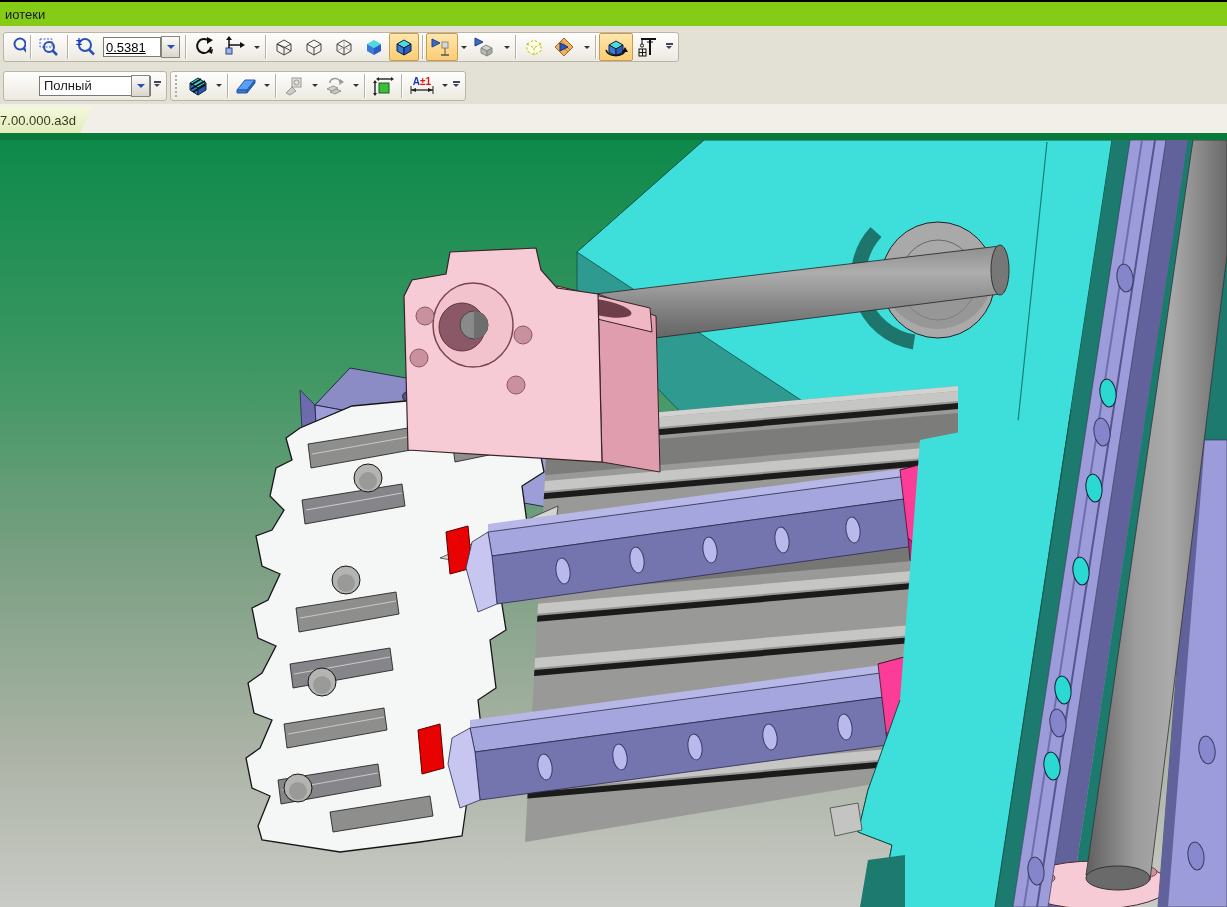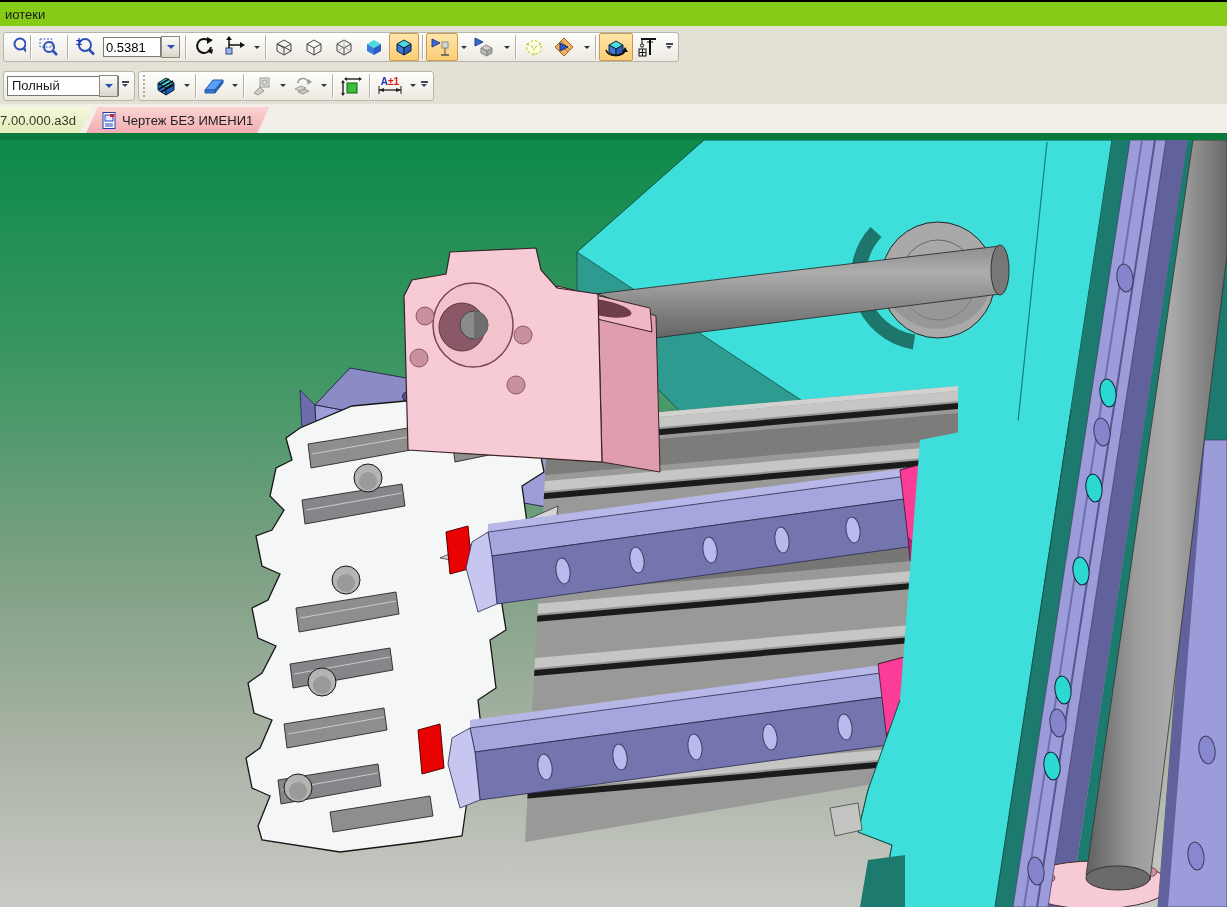--- a/index.html
+++ b/index.html
@@ -15,26 +15,26 @@
          border:1px solid #B9B5A8;border-radius:3px;padding:1px 3px;margin-left:3px;height:30px;box-sizing:border-box;}
   .grip{width:3px;height:22px;border-left:2px dotted #B0AC9E;margin:0 3px 0 1px;}
   .btn{width:28px;height:26px;display:flex;align-items:center;justify-content:center;
        border:1px solid transparent;border-radius:2px;position:relative;}
   .btn.active{background:linear-gradient(#FEE6AC,#FBCD74);border:1px solid #C89B4E;}
   .dd{width:11px;height:26px;display:flex;align-items:center;justify-content:center;}
   .dd::after{content:"";border:3.5px solid transparent;border-top-color:#333;margin-top:3px;}
   .sep{width:1px;height:24px;background:#B5B1A4;margin:0 3px;box-shadow:1px 0 0 #fff;}
   .scalebox{display:flex;align-items:center;margin:0 2px;}
   .scaleinput{width:52px;height:18px;border:1px solid #7A7A72;font-size:13px;
-              font-family:"Liberation Sans",sans-serif;padding:0 2px;}
+              font-family:"Liberation Sans",sans-serif;padding:0 2px;text-decoration:underline;}
   .combobtn{width:17px;height:20px;background:linear-gradient(#FBFBFA,#D9D6CC);
             border:1px solid #8A877C;display:flex;align-items:center;justify-content:center;}
   .combobtn::after{content:"";border:4px solid transparent;border-top-color:#2A50B8;margin-top:4px;}
   .viewcombo{display:flex;align-items:center;background:#fff;border:1px solid #7A7A72;
-             width:112px;height:20px;justify-content:space-between;padding-left:4px;box-sizing:border-box;}
+             width:112px;height:20px;justify-content:space-between;padding-left:4px;box-sizing:border-box;margin-left:32px;}
   .ovf{width:12px;height:26px;display:flex;flex-direction:column;align-items:center;justify-content:center;gap:1px;}
   .ovf i{display:block;width:7px;height:2px;background:#445;}
   .ovf::after{content:"";border:3.5px solid transparent;border-top-color:#445;}
   .pm{position:absolute;left:4px;top:1px;color:#1838B8;font-weight:bold;font-size:11px;}
   .tolA{color:#1838B8;font-weight:bold;font-size:10px;line-height:9px;}
   .tolPM{color:#D81818;font-weight:bold;font-size:10px;line-height:9px;}
   .tabs{height:29px;background:#F2EFE8;display:flex;align-items:flex-end;padding-left:0;}
   .tab{height:26px;display:flex;align-items:center;gap:5px;padding:0 16px;
        clip-path:polygon(12px 0,100% 0,calc(100% - 12px) 100%,0 100%);
        font-size:13px;white-space:nowrap;}
@@ -272,30 +272,20 @@
     <div class="dd"></div>
     <div class="ovf">
         <i></i>
       </div>
   </div>
 </div>
 
 <div class="tabs">
   <div class="tab tab1">
     <span>Т.7.00.000.a3d</span>
-  </div>
-  <div class="tab tab2">
-    <svg width="15" height="17">
-      <rect x="1" y="0.5" width="12" height="16" fill="#fff" stroke="#2040B0"></rect>
-      <rect x="3" y="3" width="8" height="6" fill="#E8ECFF" stroke="#2040B0"></rect>
-      <rect x="8" y="2" width="4" height="3" fill="#D82020"></rect>
-      <line x1="3" y1="12" x2="11" y2="12" stroke="#2040B0"></line>
-      <line x1="3" y1="14" x2="11" y2="14" stroke="#2040B0"></line>
-    </svg>
-    <span>Чертеж БЕЗ ИМЕНИ1</span>
   </div>
 </div>
 <div class="greenbar"></div>
 
 <div class="viewport">
 <svg width="1227" height="767" viewBox="0 0 1227 767">
   <defs>
     <linearGradient id="bgGrad" x1="0" y1="0" x2="0" y2="1">
       <stop offset="0" stop-color="#0D8A4A"></stop>
           <stop offset="0.3" stop-color="#3E9763"></stop>

